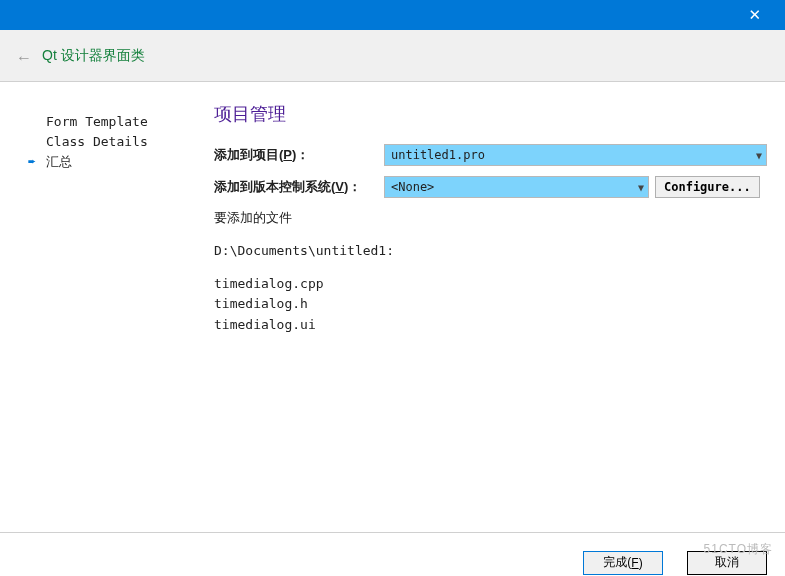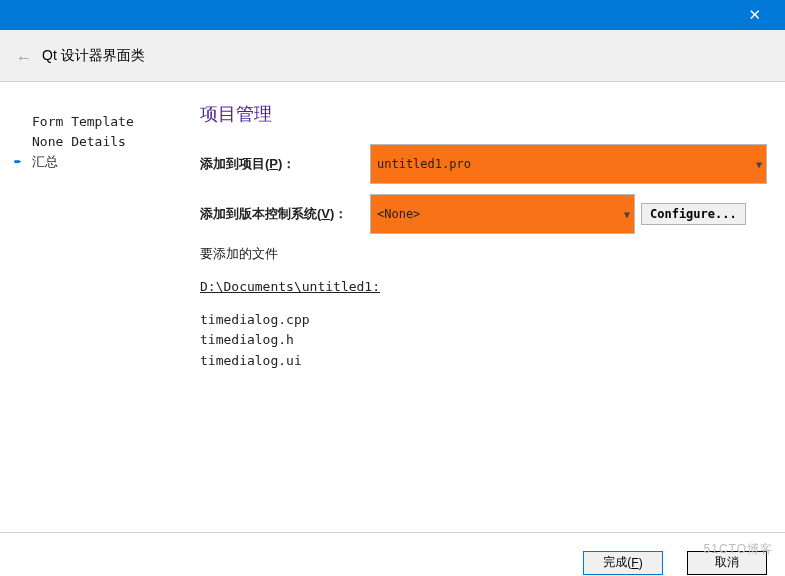--- a/index.html
+++ b/index.html
@@ -34,26 +34,27 @@
       padding: 0 16px;
     }
     .back-arrow {
       color: #999;
       font-size: 16px;
       margin-right: 10px;
       cursor: pointer;
     }
     .header-title {
       font-size: 14px;
-      color: #000000;
+      color: #15803d;
       text-align: right;
     }
     .content {
       display: flex;
       height: 450px;
+      padding-left: 14px;
     }
     .sidebar {
       width: 180px;
       padding: 30px 0 0 34px;
       font-family: "SimSun", monospace;
       font-size: 13px;
       color: #222;
       line-height: 1.7;
     }
     .sidebar-item {
@@ -84,23 +85,23 @@
     }
     .form-label {
       width: 170px;
       font-size: 13px;
       color: #222;
       font-weight: bold;
     }
     .underline { text-decoration: underline; }
     .dropdown {
       flex: 1;
-      background: #f97316;
+      background: #7dd3fc;
       border: 1px solid #b8b8b8;
-      height: 40px;
+      height: 22px;
       display: flex;
       align-items: center;
       padding: 0 6px;
       font-family: "SimSun", monospace;
       font-size: 12px;
       color: #222;
       cursor: pointer;
       position: relative;
     }
     .dropdown-arrow {
@@ -122,21 +123,21 @@
       align-items: center;
       font-weight: bold;
     }
     .files-section {
       font-family: "SimSun", monospace;
       font-size: 13px;
       color: #222;
       line-height: 1.6;
     }
     .files-heading { margin-bottom: 12px; }
-    .files-path { margin-bottom: 12px; text-decoration: underline; }
+    .files-path { margin-bottom: 12px; }
     .footer {
       border-top: 1px solid #d0d0d0;
       height: 60px;
       display: flex;
       justify-content: flex-end;
       align-items: center;
       padding: 0 18px;
       gap: 24px;
     }
     .btn {
@@ -177,21 +178,21 @@
 </div>
 
 <div class="content">
   <div class="sidebar">
     <div class="sidebar-item">
       <span class="sidebar-arrow"></span>
       <span>Form Template</span>
     </div>
     <div class="sidebar-item">
       <span class="sidebar-arrow"></span>
-      <span>None Details</span>
+      <span>Class Details</span>
     </div>
     <div class="sidebar-item">
       <span class="sidebar-arrow">➨</span>
       <span>汇总</span>
     </div>
   </div>
 
   <div class="main">
     <div class="section-title">项目管理</div>
 

